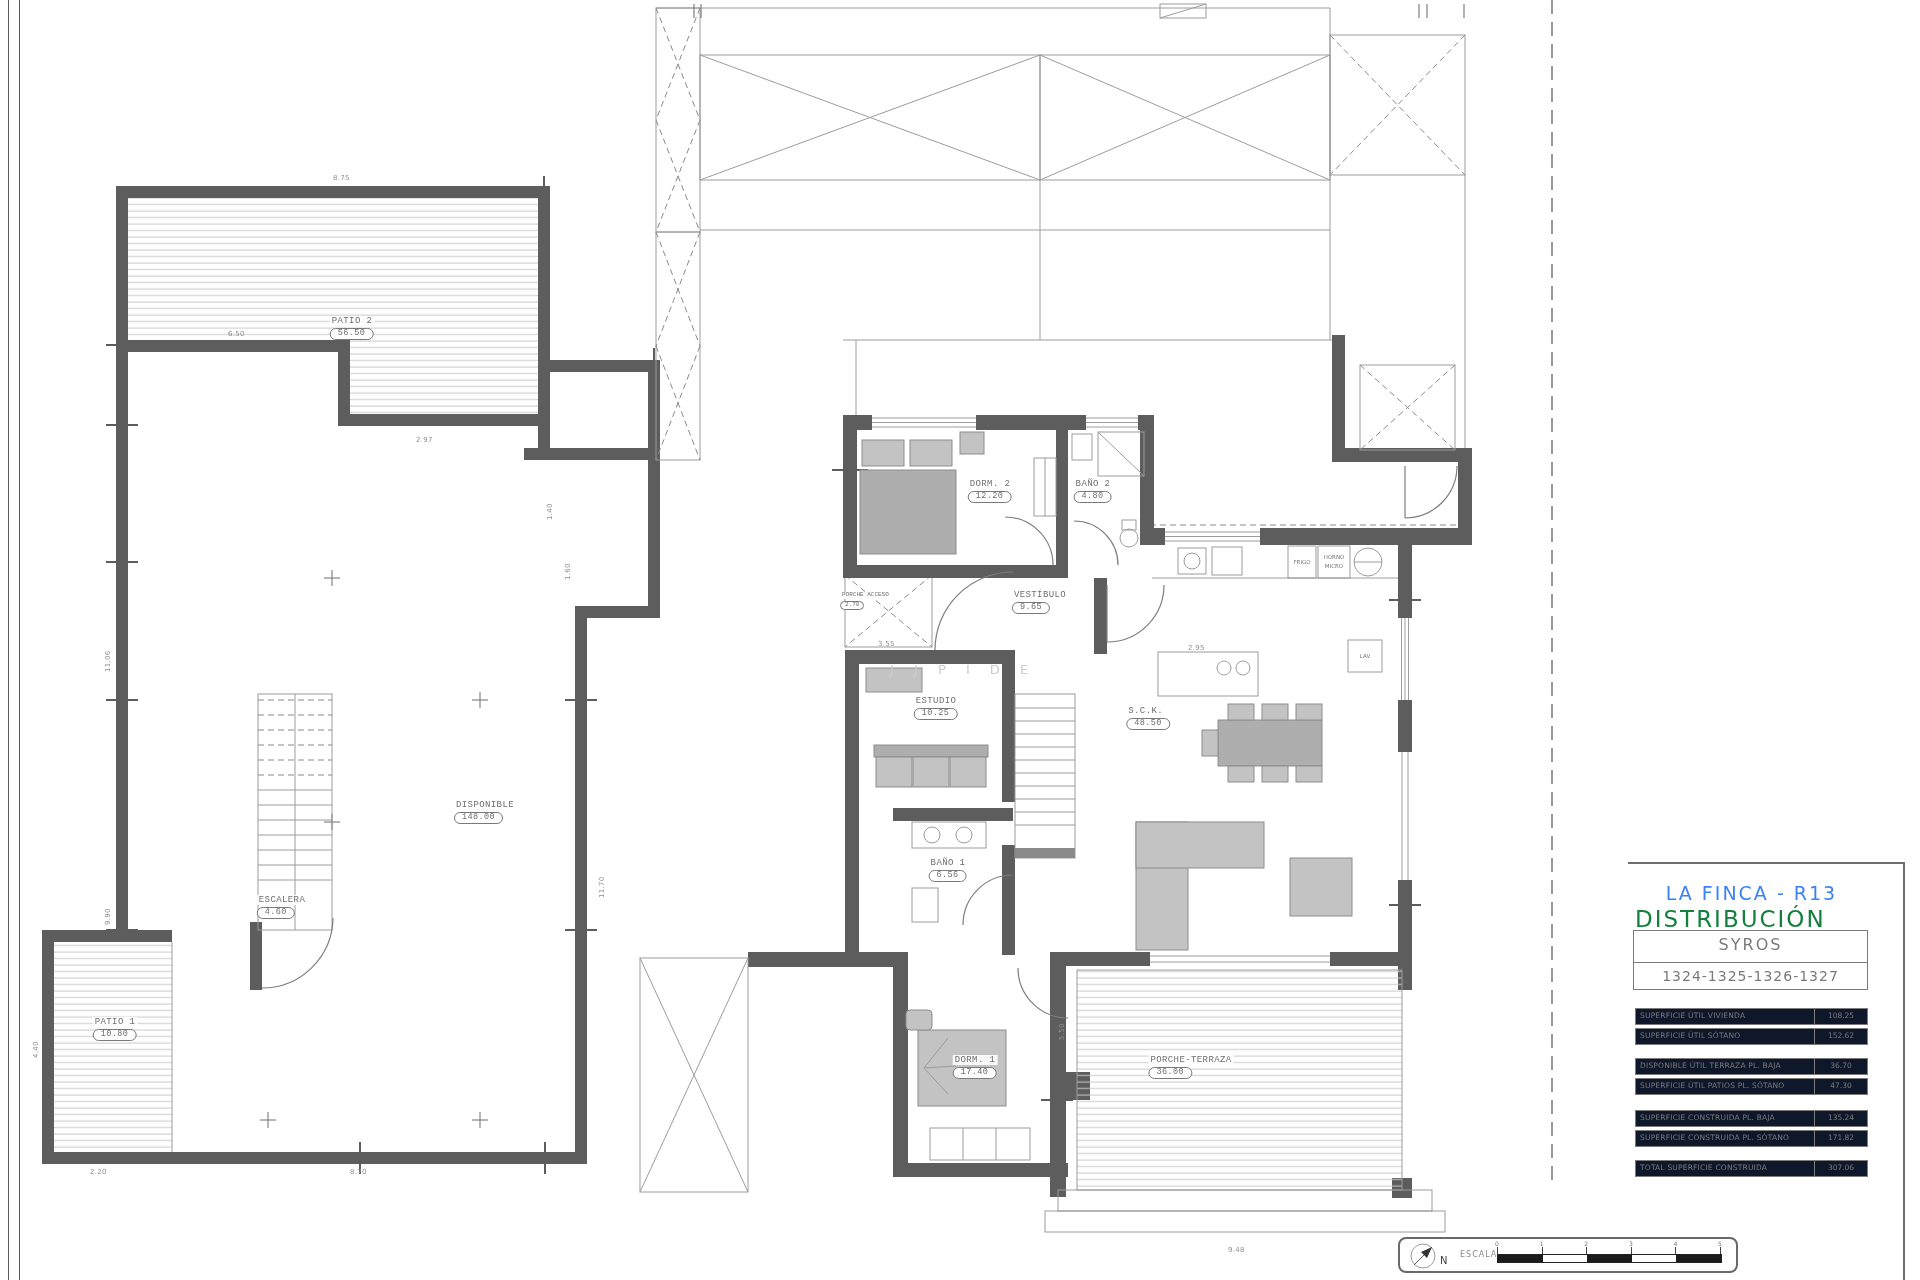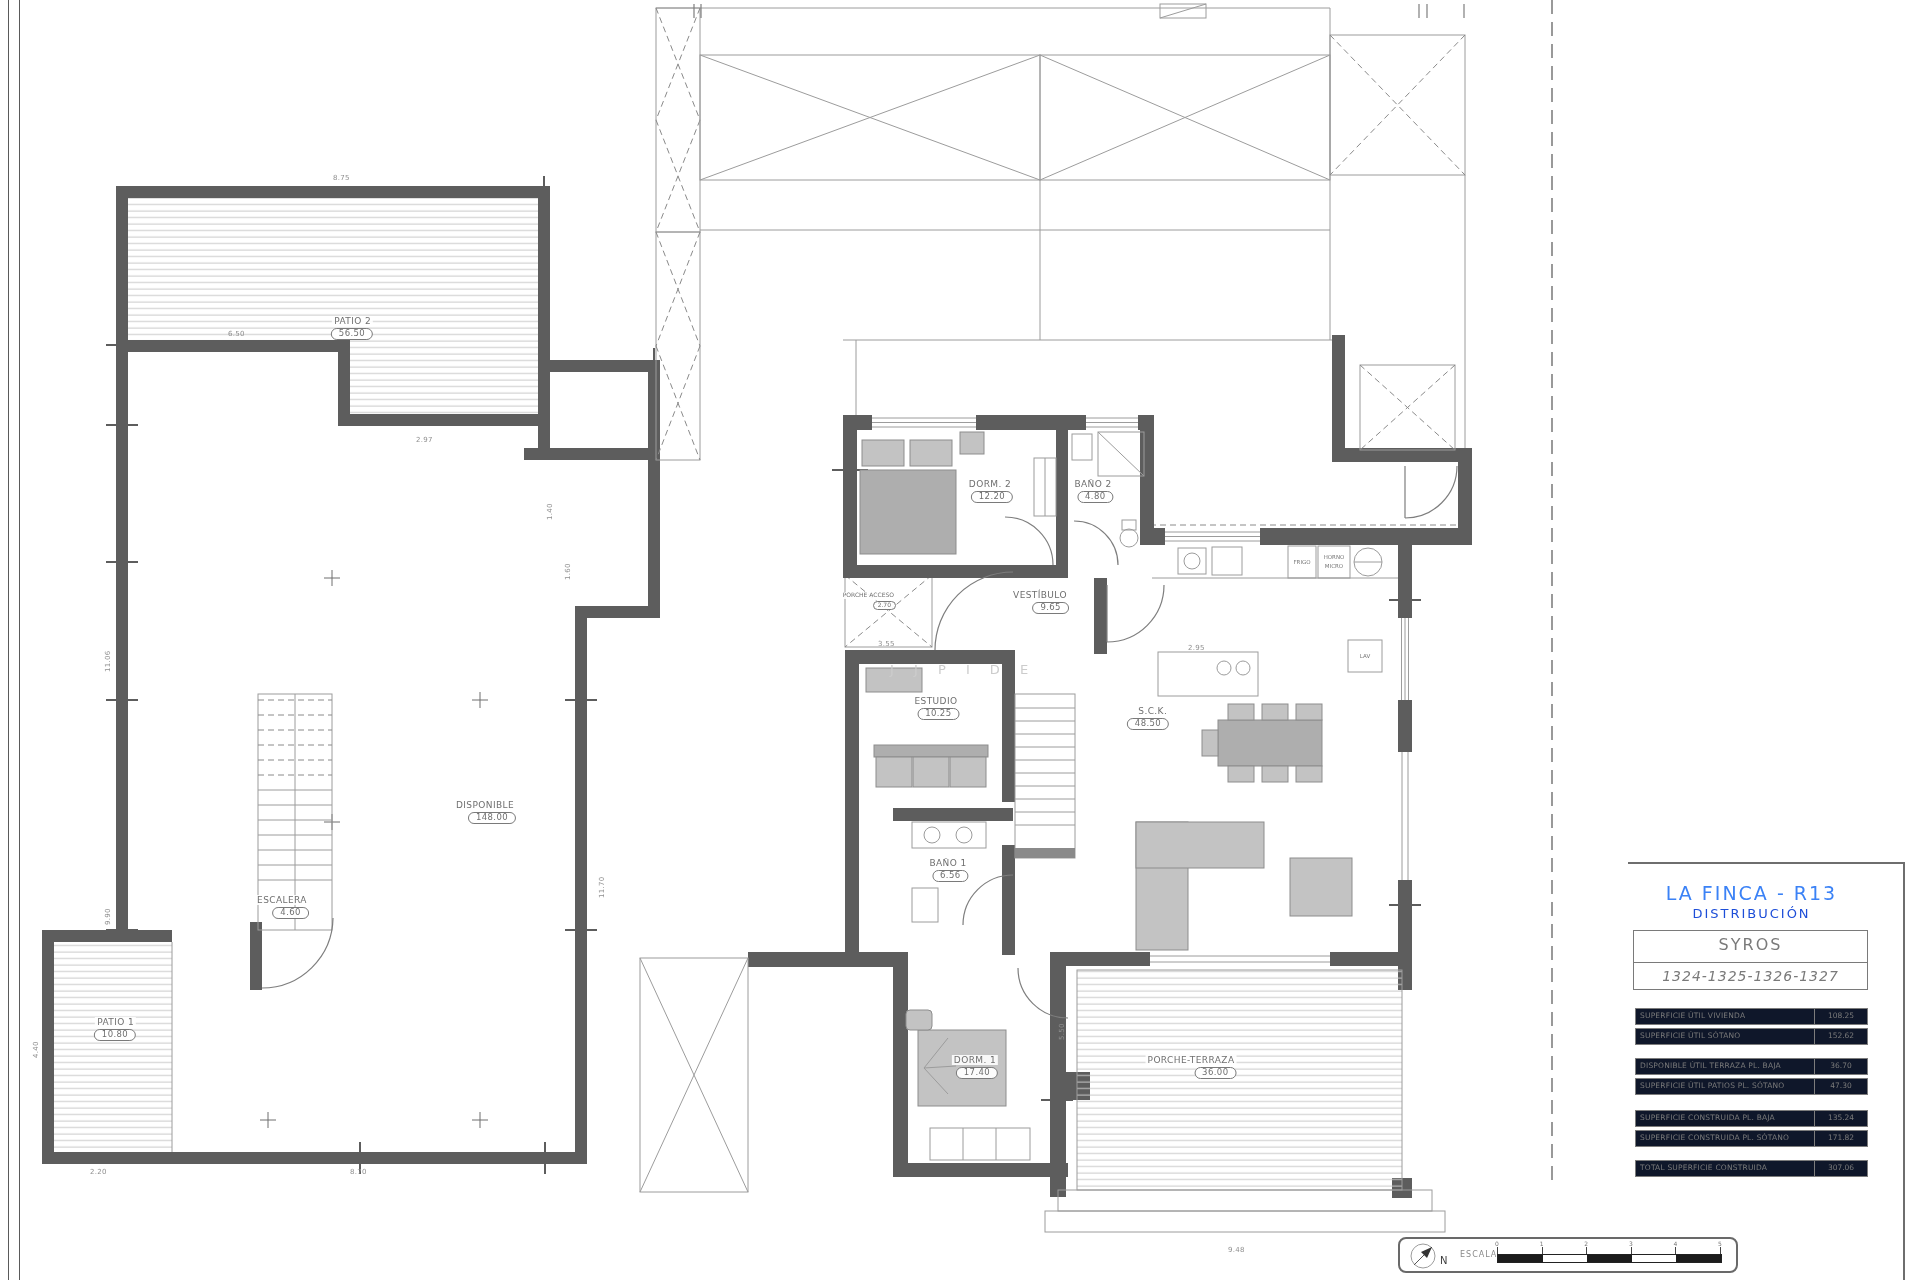--- a/index.html
+++ b/index.html
@@ -11,47 +11,47 @@
   .thin{stroke:#9c9c9c;stroke-width:1;fill:none;}
   .med{stroke:#7e7e7e;stroke-width:1.2;fill:none;}
   .wall{fill:#5d5d5d;stroke:none;}
   .tick{stroke:#5d5d5d;stroke-width:2;}
   .dash{stroke:#8a8a8a;stroke-width:1;stroke-dasharray:6 4;fill:none;}
   .prop{stroke:#787878;stroke-width:1.5;stroke-dasharray:14 8;fill:none;}
   .furn{fill:#c3c3c3;stroke:#8d8d8d;stroke-width:1;}
   .furn2{fill:#aeaeae;stroke:#8d8d8d;stroke-width:1;}
   .cross{stroke:#6f6f6f;stroke-width:1;}
 
-  .lbl{position:absolute;transform:translate(-50%,0);text-align:right;
-       font-size:9px;letter-spacing:.4px;color:#6f6f6f;white-space:nowrap;line-height:1.15;}
+  .lbl{position:absolute;transform:translate(-50%,0);text-align:left;
+       font-size:9px;letter-spacing:.4px;color:#6f6f6f;white-space:nowrap;line-height:1.15;font-family:Liberation Mono, monospace;}
   .lbl .nm{background:rgba(255,255,255,.88);padding:0 2px;display:inline-block;}
   .lbl .bx{display:inline-block;margin-top:2px;border:1px solid #7a7a7a;border-radius:8px;
            padding:0 7px;font-size:8.5px;background:rgba(255,255,255,.95);}
   .lbl.sm{font-size:6px;letter-spacing:0;}
   .lbl.sm .nm{white-space:normal;width:52px;}
   .lbl.sm .bx{font-size:6px;padding:0 4px;border-radius:5px;}
   .appl{position:absolute;transform:translate(-50%,-50%);font-size:5.5px;letter-spacing:0;
         color:#777;text-align:center;line-height:1.1;white-space:nowrap;}
   .dim{position:absolute;font-size:7px;color:#8f8f8f;letter-spacing:.3px;white-space:nowrap;}
   .dim.v{transform:rotate(-90deg);transform-origin:left top;}
   .wm{position:absolute;font-size:13px;letter-spacing:8px;color:#cccccc;}
 
   .pageline{position:absolute;top:0;height:1280px;border-left:1.5px solid #5a5a5a;}
 
   
   .tb-hline{position:absolute;left:1628px;top:862px;width:277px;border-top:2px solid #6e6e6e;}
   .tb-vline{position:absolute;left:1903px;top:862px;height:418px;border-left:2px solid #6e6e6e;}
   .tb-project{position:absolute;left:1635px;top:882px;width:233px;text-align:center;
               font-size:19px;letter-spacing:2px;color:#3b82f6;}
-  .tb-subtitle{position:absolute;left:1635px;top:906px;width:233px;text-align:center;
-              font-size:13px;letter-spacing:2px;color:#1d4ed8;}
+  .tb-subtitle{position:absolute;left:1635px;top:906px;width:233px;text-align:left;
+              font-size:23px;letter-spacing:2px;color:#15803d;}
   .tb-box{position:absolute;left:1633px;width:235px;border:1.5px solid #7a7a7a;
           text-align:center;color:#7a7a7a;background:#fff;box-sizing:border-box;}
   .tb-model{top:930px;height:43px;font-size:16px;letter-spacing:2px;line-height:27px;}
-  .tb-units{top:962px;height:28px;font-size:14px;letter-spacing:1px;line-height:26px;font-style:italic;}
+  .tb-units{top:962px;height:28px;font-size:14px;letter-spacing:1px;line-height:26px;}
 
   .tbl{position:absolute;left:1635px;width:233px;}
   .trow{display:flex;height:15px;border:1px solid #7c7c7c;margin-bottom:3px;background:#0f172a;}
   .trow .tl{flex:1;font-size:7.5px;color:#7a7a7a;line-height:14px;padding-left:4px;
             letter-spacing:.2px;white-space:nowrap;overflow:hidden;}
   .trow .tv{width:52px;border-left:1px solid #7c7c7c;font-size:7.5px;color:#7a7a7a;
             line-height:14px;text-align:center;}
 
   
   .scalebox{position:absolute;left:1398px;top:1237px;width:340px;height:36px;

